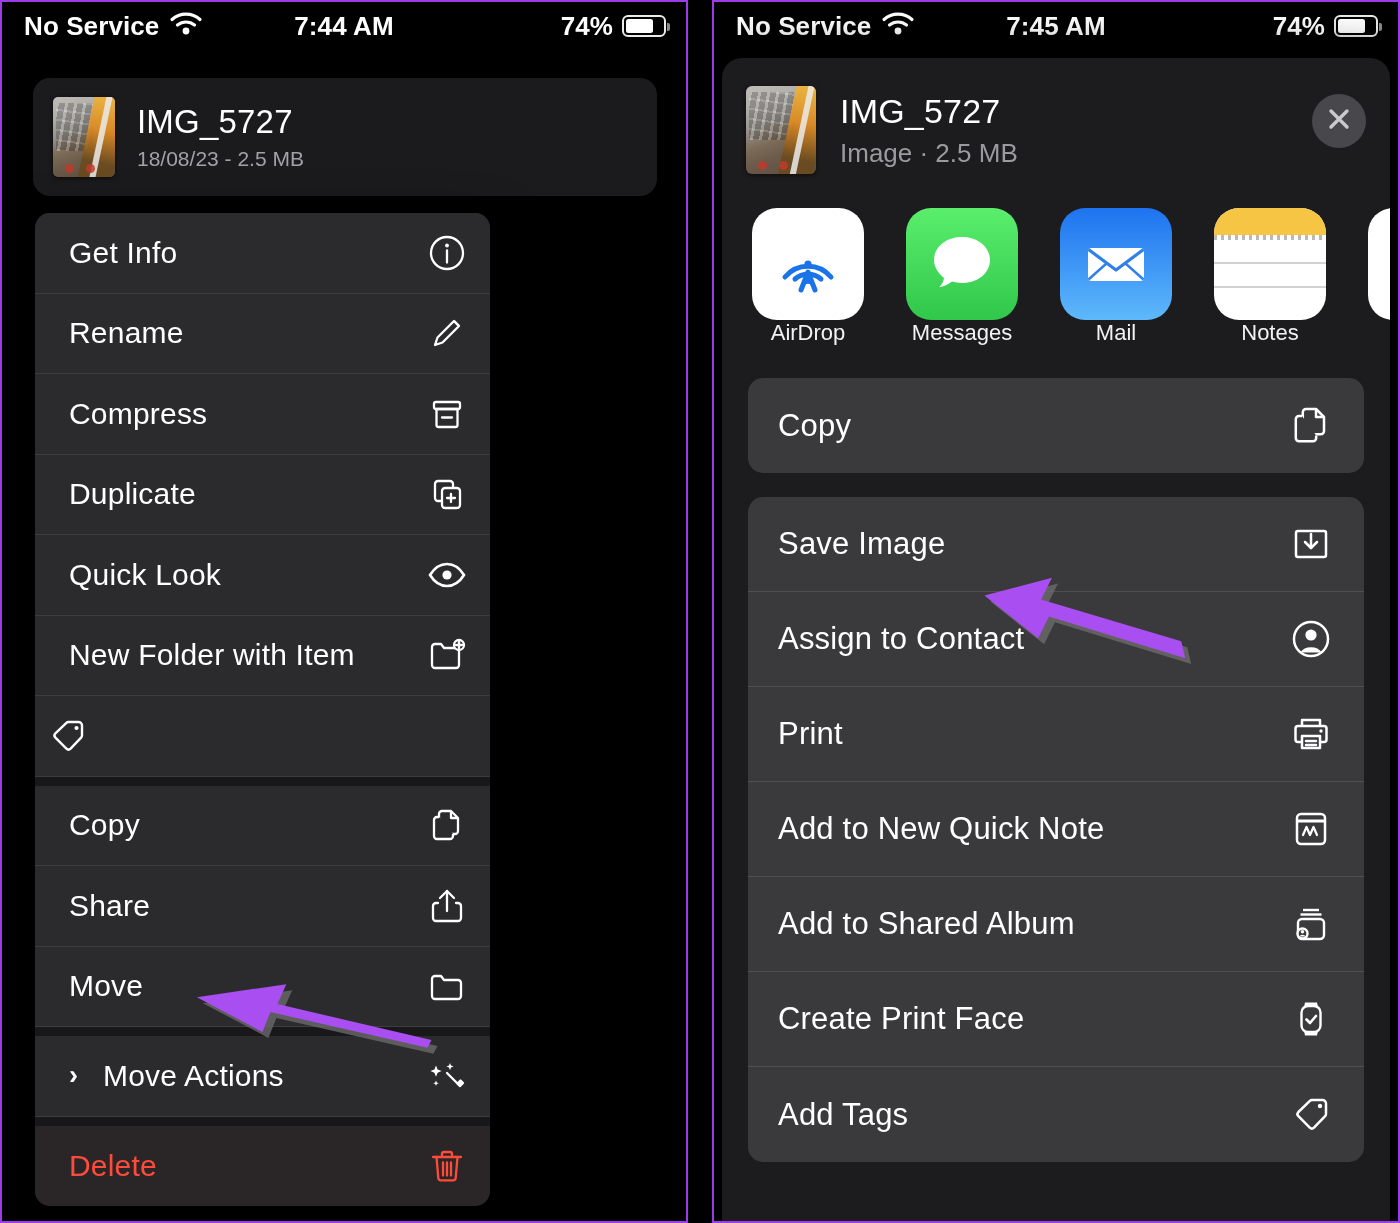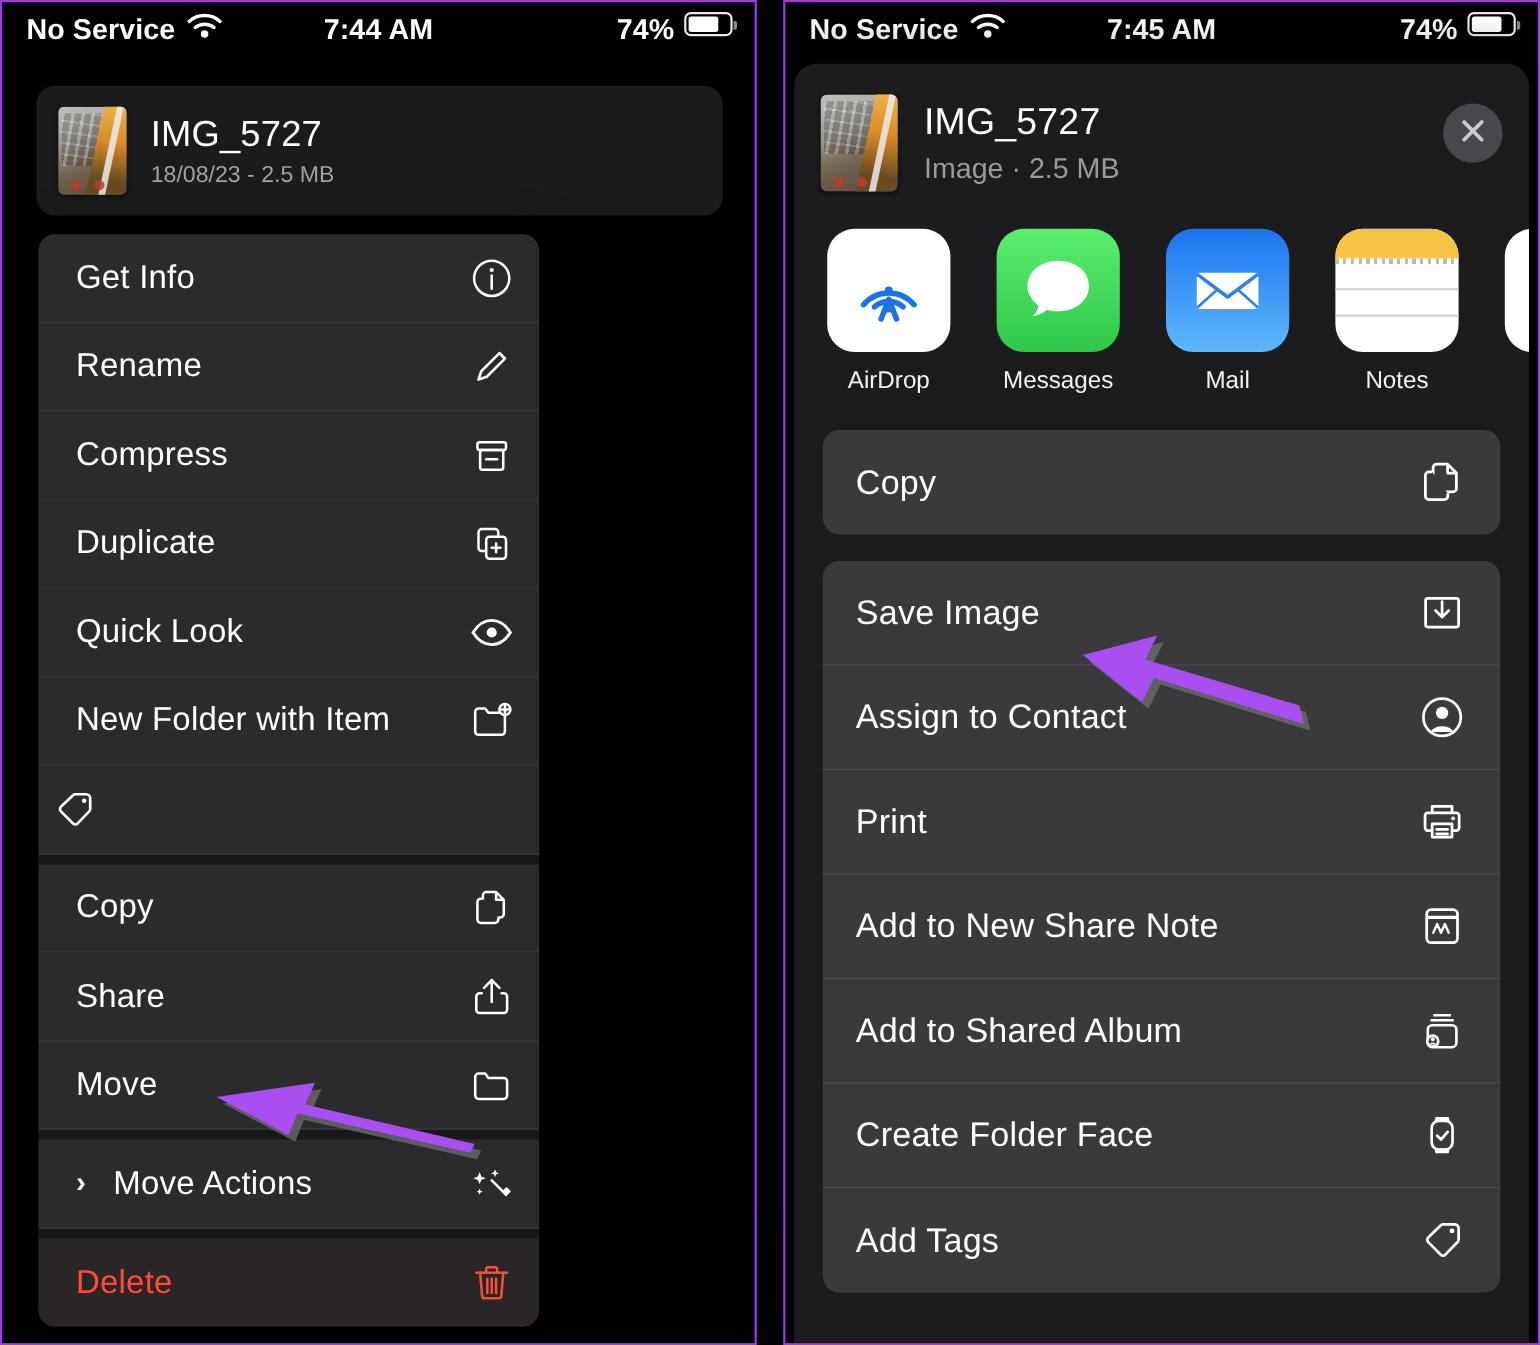--- a/index.html
+++ b/index.html
@@ -32,21 +32,21 @@
   .statusbar {
     position:relative;
     height:48px;
     display:flex; align-items:center;
     color:#fff;
     font-size:26px; font-weight:bold;
     letter-spacing:.1px;
   }
   .sb-left  { position:absolute; left:22px; display:flex; align-items:center; gap:10px; }
   .sb-mid   { position:absolute; left:0; right:0; text-align:center; }
-  .sb-right { position:absolute; right:20px; display:flex; align-items:flex-start; gap:9px; }
+  .sb-right { position:absolute; right:20px; display:flex; align-items:center; gap:9px; }
   .wifi { display:inline-block; }
   .batt {
     width:44px; height:22px;
     border:2.5px solid rgba(255,255,255,.92);
     border-radius:6px;
     position:relative;
     padding:2px;
   }
   .batt::after {
     content:""; position:absolute; right:-6px; top:6px;
@@ -182,21 +182,21 @@
     width:112px; flex:none;
     display:flex; flex-direction:column; align-items:center;
   }
   .app .tile {
     width:112px; height:112px;
     border-radius:25px;
     overflow:hidden;
     position:relative;
     display:flex; align-items:center; justify-content:center;
   }
-  .app .nm { color:#f2f2f5; font-size:22px; margin-top:13px; white-space:nowrap;text-align:center; }
+  .app .nm { color:#f2f2f5; font-size:22px; white-space:nowrap;text-align:center; }
 
   .tile-airdrop { background:#fff; }
   .tile-messages { background:linear-gradient(180deg,#5bee6d,#30c74a); }
   .tile-mail { background:linear-gradient(180deg,#1d73ef,#5eb9fb); }
   .tile-notes { background:#fff; }
   .tile-notes .nb-top { position:absolute; top:0; left:0; right:0; height:27px; background:#f6c544; }
   .tile-notes .nb-perf { position:absolute; top:27px; left:0; right:0; height:5px;
       background:repeating-linear-gradient(90deg,#b9b9b9 0 3px,transparent 3px 7px); }
   .tile-notes .nb-line { position:absolute; left:0; right:0; height:2px; background:#d2d2d2; }
   .tile-reminders { background:#fff; display:block; padding:16px 0 0 16px; }
@@ -547,21 +547,21 @@
             <svg width="44" height="44" viewBox="0 0 44 44" fill="none" stroke="#fff" stroke-width="2.5" stroke-linejoin="round">
               <path d="M13 14V8h18v6"></path>
               <path d="M9 14h26a2.5 2.5 0 0 1 2.5 2.5v11A2.5 2.5 0 0 1 35 30H9a2.5 2.5 0 0 1-2.5-2.5v-11A2.5 2.5 0 0 1 9 14Z"></path>
               <path d="M13 24h18v12H13Z" fill="#3a3a3c"></path>
                 <path d="M17 29h10M17 33h10" stroke-linecap="round"></path>
               <circle cx="32" cy="19" r="1.7" fill="#fff" stroke="none"></circle>
               </svg>
           </span>
         </div>
         <div class="act-row">
-          <span class="lbl">Add to New Share Note</span>
+          <span class="lbl">Add to New Quick Note</span>
           <span class="ico">
             <svg width="42" height="42" viewBox="0 0 42 42" fill="none" stroke="#fff" stroke-width="2.5" stroke-linejoin="round">
               <rect x="7" y="6" width="28" height="30" rx="4"></rect>
                 <path d="M7 13h28" stroke-width="3"></path>
               <path d="M13 27 l3.5-8 3.5 8 3.5-8 3.5 8" stroke-width="2.2" stroke-linecap="round"></path>
               </svg>
           </span>
         </div>
         <div class="act-row">
           <span class="lbl">Add to Shared Album</span>
@@ -570,21 +570,21 @@
               <path d="M14 8h16"></path>
                 <path d="M11.5 12.5h21"></path>
               <rect x="9" y="17" width="26" height="20" rx="4"></rect>
               <circle cx="13.5" cy="31.5" r="5" fill="#3a3a3c"></circle>
               <circle cx="13.5" cy="29.8" r="1.8" fill="#fff" stroke="none"></circle>
               <path d="M10.4 34.6a3.2 2.6 0 0 1 6.2 0" fill="#fff" stroke="none"></path>
               </svg>
           </span>
         </div>
         <div class="act-row">
-          <span class="lbl">Create Folder Face</span>
+          <span class="lbl">Create Print Face</span>
           <span class="ico">
             <svg width="42" height="42" viewBox="0 0 42 42" fill="none" stroke="#fff" stroke-width="2.4" stroke-linejoin="round">
               <path d="M14 9h14l-1 -4.5h-12Z" fill="#fff" stroke="none"></path>
               <path d="M14 33h14l-1 4.5h-12Z" fill="#fff" stroke="none"></path>
               <rect x="11.5" y="8" width="19" height="26" rx="6.5"></rect>
               <path d="M16.5 21.5 l3.5 3.5 6-7" stroke-linecap="round" stroke-width="2.6"></path>
               </svg>
           </span>
         </div>
         <div class="act-row">

